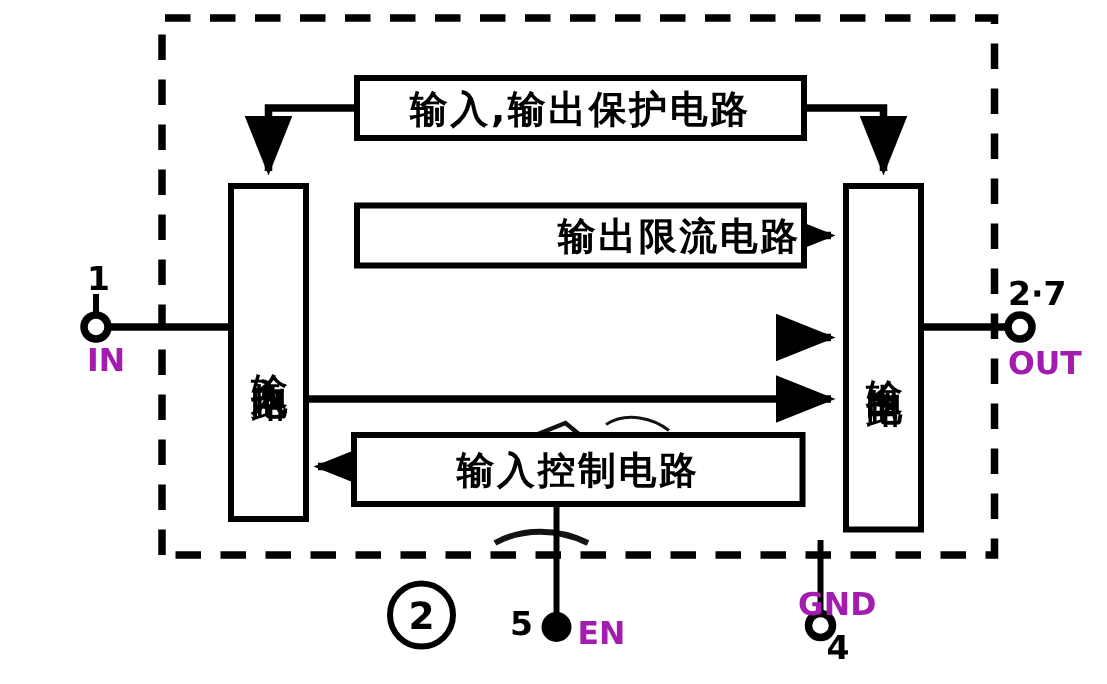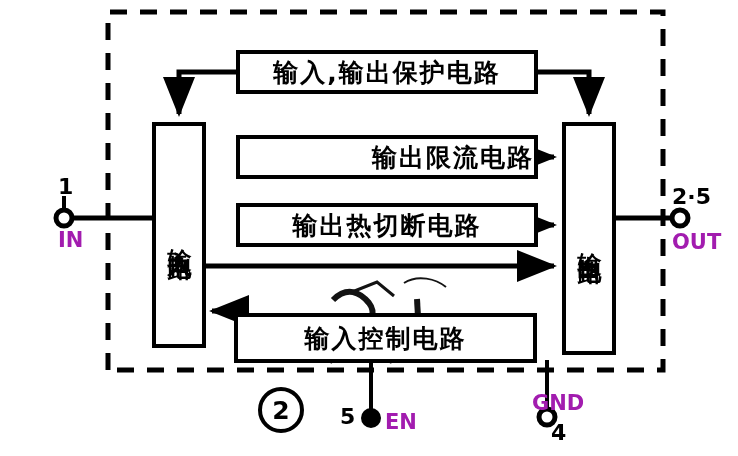--- a/index.html
+++ b/index.html
@@ -157,36 +157,33 @@
   </div>
 
   <div class="block block-h" style="left:236px; top:50px; width:302px; height:44px;">
     <span class="lbl">输入,输出保护电路</span>
   </div>
 
   <div class="block block-h" style="left:236px; top:135px; width:302px; height:44px;justify-content:flex-end;">
     <span class="lbl">输出限流电路</span>
   </div>
 
-  <div class="block block-h" style="left:236px; top:203px; width:302px; height:44px;">
-    <span class="lbl">输出热切断电路</span>
-  </div>
 
-  <div class="block block-h" style="left:234px; top:288px; width:303px; height:50px;margin-top:25px;">
+  <div class="block block-h" style="left:234px; top:288px; width:303px; height:50px;">
     <span class="lbl">输入控制电路</span>
   </div>
 
   <div class="block block-v" style="left:562px; top:122px; width:54px; height:233px;">
     <span class="lbl">输出电路</span>
   </div>
 
   <div class="pin-num" style="left:58px; top:176px;">1</div>
   <div class="pin-label" style="left:58px; top:230px;">IN</div>
 
-  <div class="pin-num" style="left:672px; top:186px;">2·5</div>
+  <div class="pin-num" style="left:672px; top:186px;">2·7</div>
   <div class="pin-label" style="left:672px; top:232px;">OUT</div>
 
   <div class="pin-num" style="left:340px; top:406px;">5</div>
   <div class="pin-label" style="left:385px; top:412px;">EN</div>
 
   <div class="pin-num" style="left:551px; top:422px;">4</div>
   <div class="pin-label" style="left:532px; top:393px;">GND</div>
 
   <div class="fig-num" style="left:258px; top:387px;">
     <span>2</span>

